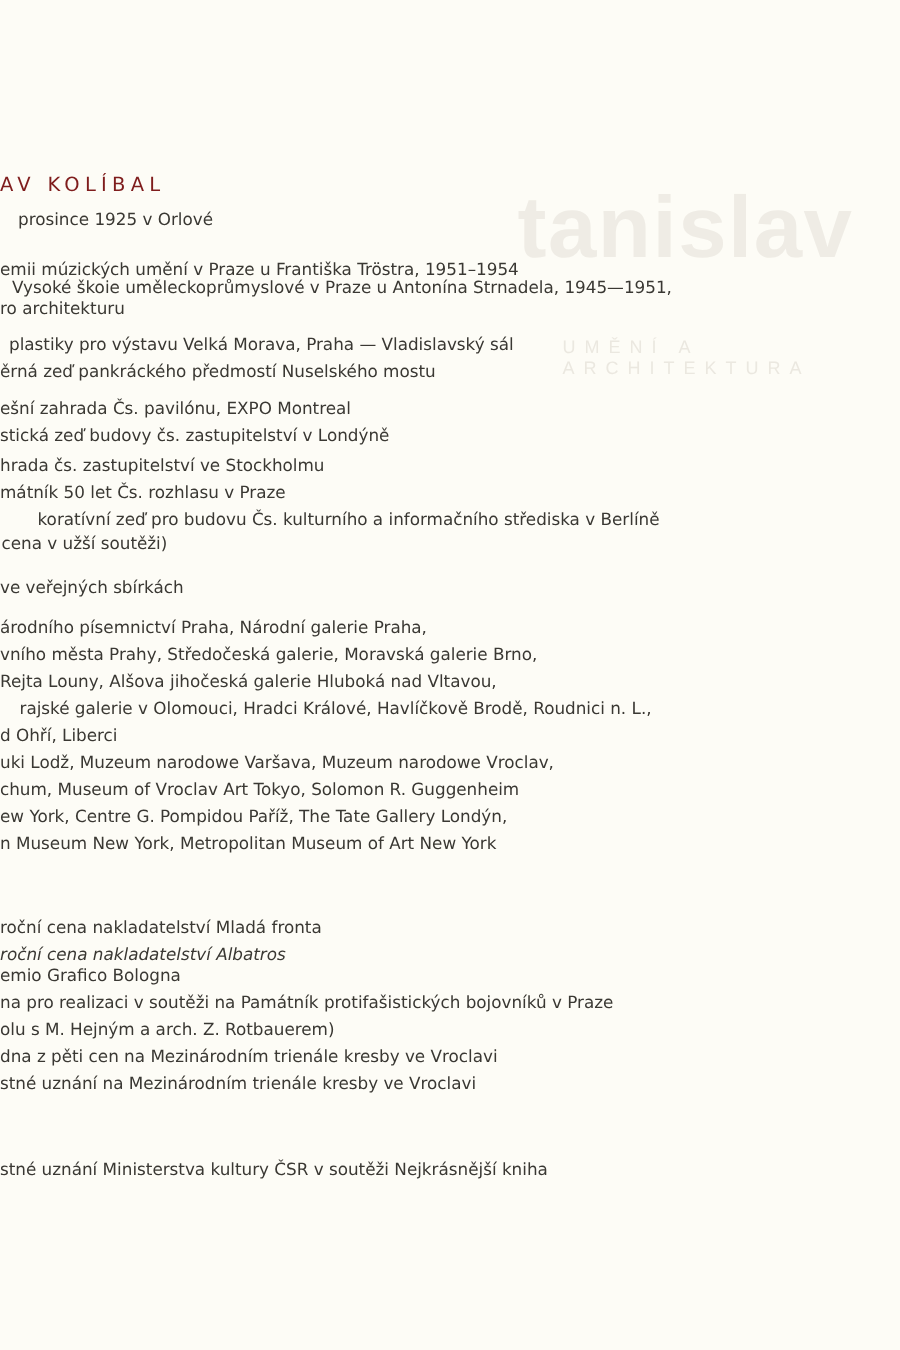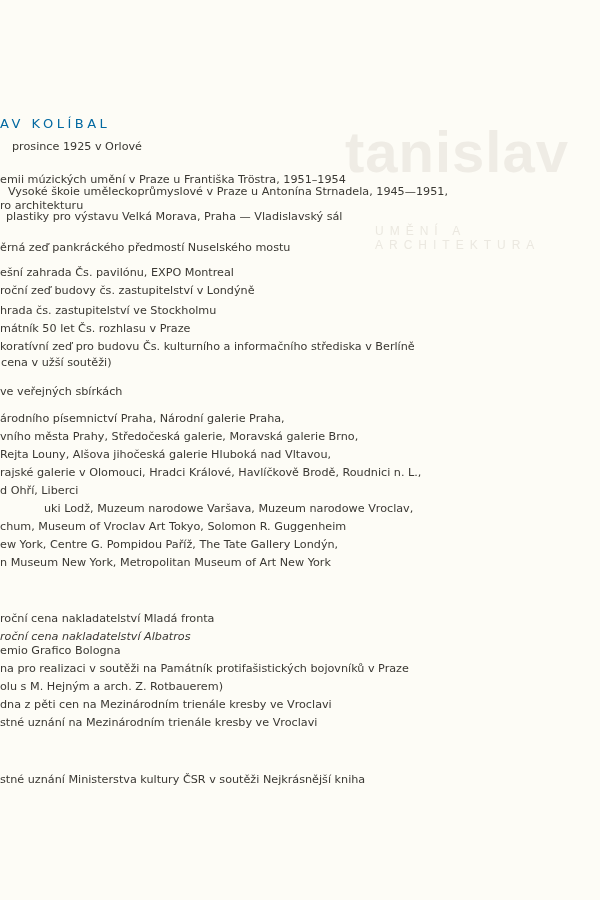--- a/index.html
+++ b/index.html
@@ -12,51 +12,51 @@
   .ghost {
     position: absolute; color: #ece9e1; pointer-events: none;
     font-family: "Liberation Sans", sans-serif;
   }
   .ghost-big { left: 345px; top: 118px; font-size: 58px; letter-spacing: 1px; color: #efece5; font-weight: bold; }
   .ghost-small { left: 375px; top: 224px; font-size: 12px; letter-spacing: 6px; color: #ebe8e0; }
   .line {
     position: absolute; left: 0; white-space: nowrap;
     font-size: 11.2px; line-height: 14px;
   }
-  .title { font-size: 13px; letter-spacing: 3.5px; color: #0369a1; }
+  .title { font-size: 13px; letter-spacing: 3.5px; color: #7f1d1d; }
 </style>
 </head>
 <body>
 
 <div class="ghost ghost-big">tanislav</div>
 <div class="ghost ghost-small">UMĚNÍ A ARCHITEKTURA</div>
 
 <div class="line title" style="top:117px;">AV KOLÍBAL</div>
 
 <div class="line" style="top:140px;left:12px;">prosince 1925 v Orlové</div>
 <div class="line" style="top:157px;left:8px;margin-top:28px;">Vysoké škoie uměleckoprůmyslové v Praze u Antonína Strnadela, 1945—1951,</div>
 <div class="line" style="top:173px;text-align:right;">emii múzických umění v Praze u Františka Tröstra, 1951–1954</div>
 
 <div class="line" style="top:199px;">ro architekturu</div>
-<div class="line" style="top:210px;left:6px;">plastiky pro výstavu Velká Morava, Praha — Vladislavský sál</div>
+<div class="line" style="top:223px;left:6px;">plastiky pro výstavu Velká Morava, Praha — Vladislavský sál</div>
 <div class="line" style="top:241px;">ěrná zeď pankráckého předmostí Nuselského mostu</div>
 <div class="line" style="top:266px;">ešní zahrada Čs. pavilónu, EXPO Montreal</div>
-<div class="line" style="top:284px;">roční zeď budovy čs. zastupitelství v Londýně</div>
+<div class="line" style="top:284px;">stická zeď budovy čs. zastupitelství v Londýně</div>
 <div class="line" style="top:304px;">hrada čs. zastupitelství ve Stockholmu</div>
 <div class="line" style="top:322px;">mátník 50 let Čs. rozhlasu v Praze</div>
-<div class="line" style="top:340px;">koratívní zeď pro budovu Čs. kulturního a informačního střediska v Berlíně</div>
+<div class="line" style="top:340px;padding-left:25px;">koratívní zeď pro budovu Čs. kulturního a informačního střediska v Berlíně</div>
 <div class="line" style="top:356px;left:1px;">cena v užší soutěži)</div>
 
 <div class="line" style="top:385px;">ve veřejných sbírkách</div>
 <div class="line" style="top:412px;">árodního písemnictví Praha, Národní galerie Praha,</div>
 <div class="line" style="top:430px;">vního města Prahy, Středočeská galerie, Moravská galerie Brno,</div>
 <div class="line" style="top:448px;">Rejta Louny, Alšova jihočeská galerie Hluboká nad Vltavou,</div>
-<div class="line" style="top:466px;">rajské galerie v Olomouci, Hradci Králové, Havlíčkově Brodě, Roudnici n. L.,</div>
+<div class="line" style="top:466px;padding-left:13px;">rajské galerie v Olomouci, Hradci Králové, Havlíčkově Brodě, Roudnici n. L.,</div>
 <div class="line" style="top:484px;">d Ohří, Liberci</div>
-<div class="line" style="top:502px;margin-left:44px;">uki Lodž, Muzeum narodowe Varšava, Muzeum narodowe Vroclav,</div>
+<div class="line" style="top:502px;">uki Lodž, Muzeum narodowe Varšava, Muzeum narodowe Vroclav,</div>
 <div class="line" style="top:520px;">chum, Museum of Vroclav Art Tokyo, Solomon R. Guggenheim</div>
 <div class="line" style="top:538px;">ew York, Centre G. Pompidou Paříž, The Tate Gallery Londýn,</div>
 <div class="line" style="top:556px;">n Museum New York, Metropolitan Museum of Art New York</div>
 
 <div class="line" style="top:612px;">roční cena nakladatelství Mladá fronta</div>
 <div class="line" style="top:630px;font-style:italic;">roční cena nakladatelství Albatros</div>
 <div class="line" style="top:644px;">emio Grafico Bologna</div>
 <div class="line" style="top:662px;">na pro realizaci v soutěži na Památník protifašistických bojovníků v Praze</div>
 <div class="line" style="top:680px;">olu s M. Hejným a arch. Z. Rotbauerem)</div>
 <div class="line" style="top:698px;">dna z pěti cen na Mezinárodním trienále kresby ve Vroclavi</div>

